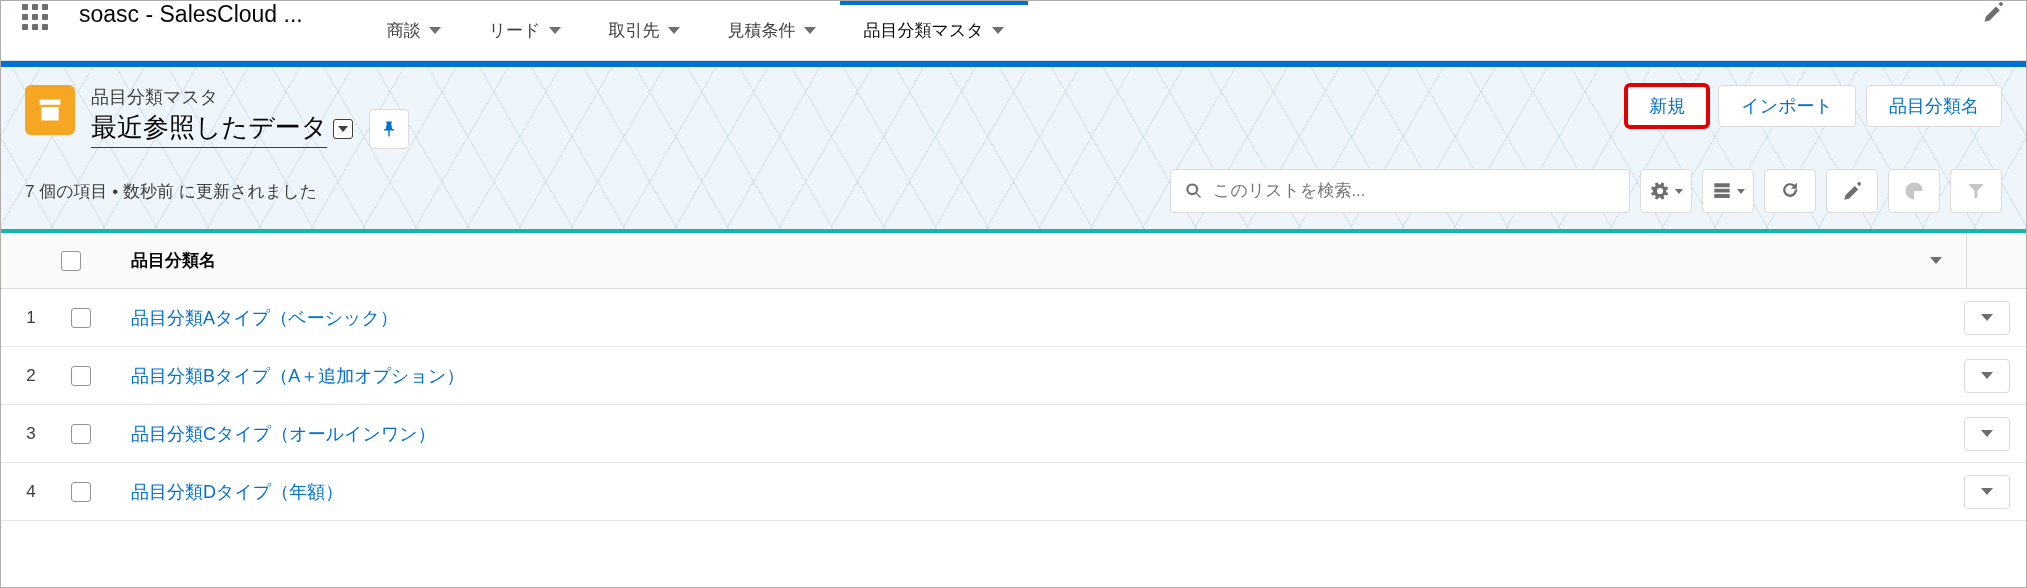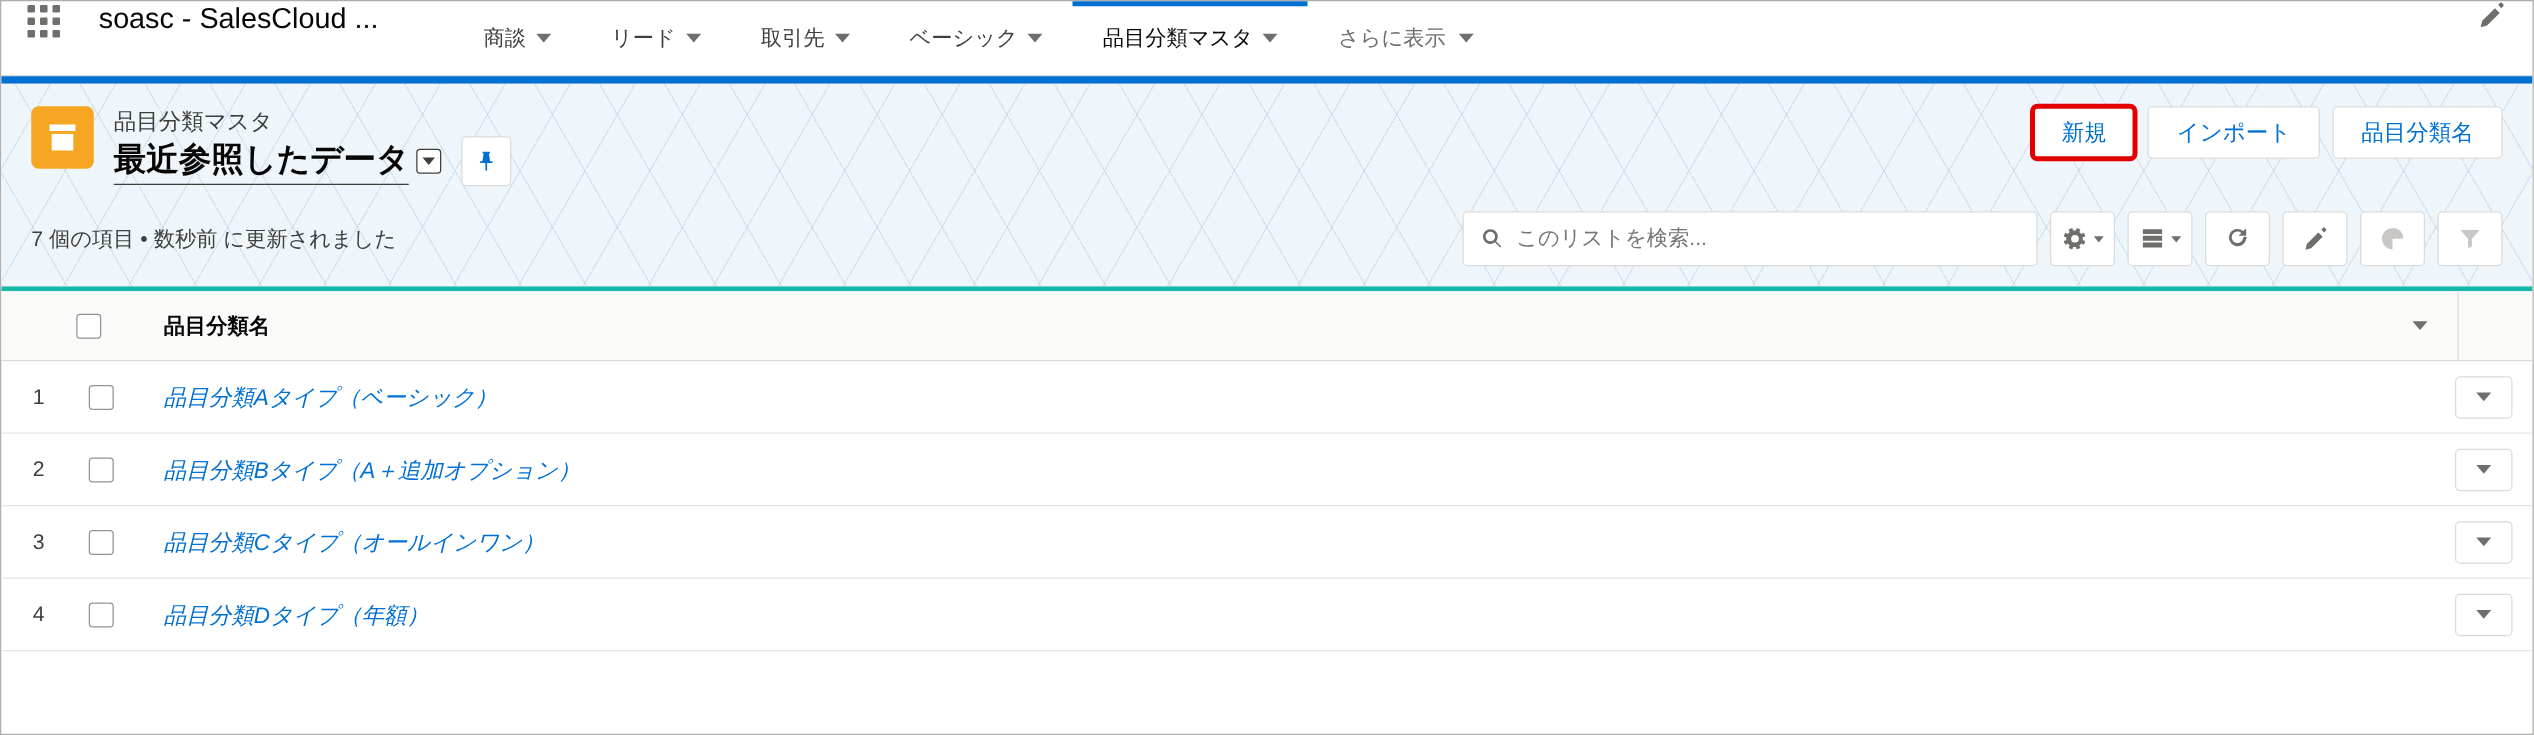--- a/index.html
+++ b/index.html
@@ -71,21 +71,21 @@
   }
   .header-top { display:flex; align-items:flex-start; position:relative; }
   .obj-icon {
     width:50px;height:50px;border-radius:6px;background:#f5a623;
     display:flex;align-items:center;justify-content:center;flex-shrink:0;
   }
   .obj-icon svg { fill:#fff; width:30px; height:30px; }
   .obj-titles { margin-left:16px; }
   .obj-kicker { font-size:18px; color:#3e3e3c; }
   .obj-title-row { display:flex; align-items:center; gap:6px; }
-  .obj-title { font-size:26px; font-weight:700; border-bottom:1px solid #3e3e3c; padding-bottom:2px;}
+  .obj-title { font-size:26px; font-weight:400; border-bottom:1px solid #3e3e3c; padding-bottom:2px;}
   .title-caret {
     width:20px;height:20px;border:1px solid #3e3e3c;border-radius:3px;
     display:flex;align-items:center;justify-content:center;cursor:pointer;flex-shrink:0;
     background:#fff;
   }
   .title-caret span{
     width:0;height:0;border-left:5px solid transparent;border-right:5px solid transparent;
     border-top:6px solid #3e3e3c;
   }
   .pin-btn {
@@ -136,21 +136,21 @@
   .th-right .chev{
     width:0;height:0;border-left:6px solid transparent;border-right:6px solid transparent;
     border-top:7px solid #706e6b;cursor:pointer;
   }
   .th-menu { width:60px; border-left:1px solid #dddbda; height:100%; }
   .trow {
     display:flex;align-items:center;height:58px;border-bottom:1px solid #e5e5e5;padding-left:0;
   }
   .td-idx { width:60px; text-align:center; color:#3e3e3c; }
   .td-check { width:70px; display:flex; align-items:center; justify-content:flex-start; padding-left:10px;}
-  .td-name a { color:#0070d2; text-decoration:none; font-size:18px;font-style:italic; }
+  .td-name a { color:#0070d2; text-decoration:none; font-size:18px; }
   .td-menu {
     margin-left:auto; width:46px; height:34px; border:1px solid #dddbda; border-radius:4px;
     display:flex;align-items:center;justify-content:center;margin-right:16px;cursor:pointer;background:#fff;
   }
   .td-menu span{
     width:0;height:0;border-left:6px solid transparent;border-right:6px solid transparent;
     border-top:7px solid #706e6b;
   }
 </style>
 </head>
@@ -177,29 +177,25 @@
     </div>
     <div class="nav-tab">
       <span>リード</span>
       <span class="chev"></span>
     </div>
     <div class="nav-tab">
       <span>取引先</span>
       <span class="chev"></span>
     </div>
     <div class="nav-tab">
-      <span>ベーシック</span>
+      <span>見積条件</span>
       <span class="chev"></span>
     </div>
     <div class="nav-tab active">
       <span>品目分類マスタ</span>
-      <span class="chev"></span>
-    </div>
-    <div class="more-tab">
-      <span>さらに表示</span>
       <span class="chev"></span>
     </div>
   </div>
 
   <div class="spacer"></div>
   <svg class="edit-pencil" viewBox="0 0 52 52">
       <path d="M9 37l-3 12 12-3 24-24-9-9L9 37zm30-30l6 6 4-4c1-1 1-2 0-3l-3-3c-1-1-2-1-3 0l-4 4z"></path>
     </svg>
 </div>
 

